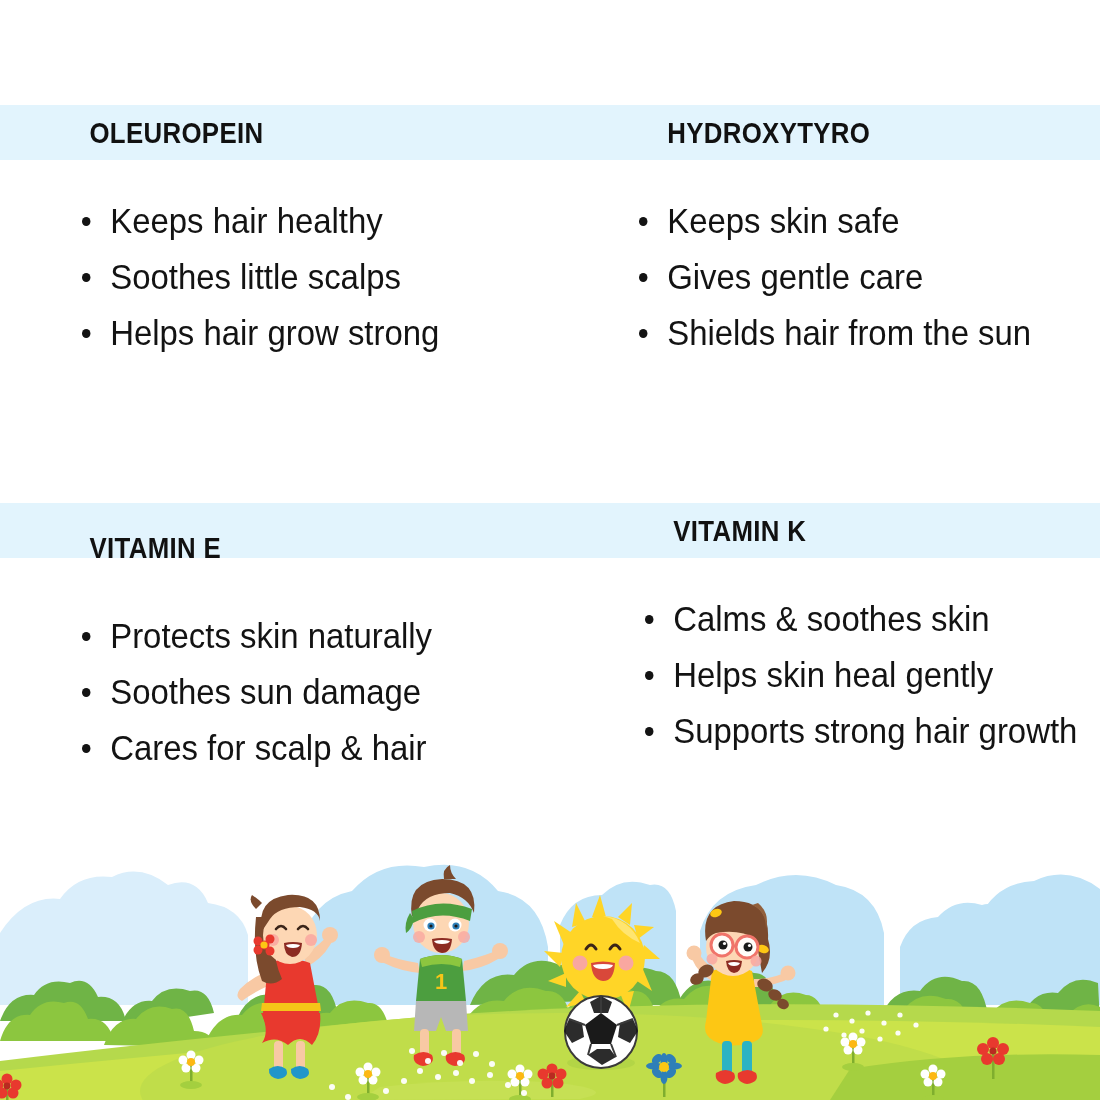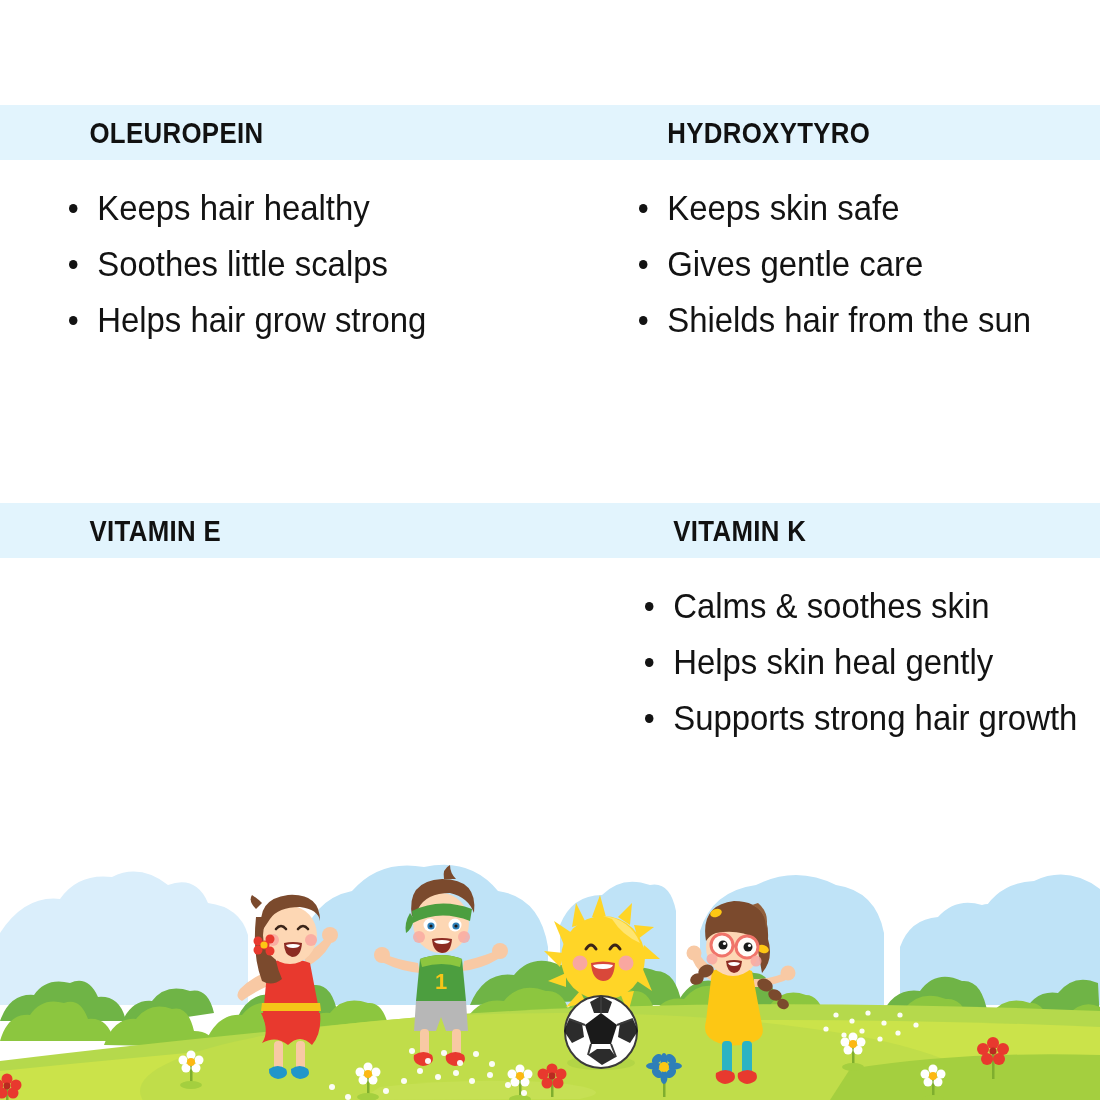--- a/index.html
+++ b/index.html
@@ -17,40 +17,40 @@
   .band{
     position:absolute;left:0;width:1100px;height:55px;
     background:#e2f4fd;
   }
   .band.b1{top:105px;}
   .band.b2{top:503px;}
 
   .cell{position:absolute;width:550px;}
   .cell.c-tl{left:0;top:105px;}
   .cell.c-tr{left:564px;top:105px;}
-  .cell.c-bl{left:0;top:503px;}
+  .cell.c-bl{left:0;top:520px;}
   .cell.c-br{left:570px;top:503px;}
 
   .cell .title{
     height:55px;
     display:flex;align-items:center;
     font-family:"Liberation Sans Narrow","Liberation Sans", sans-serif;
     font-weight:700;
     font-size:30px;
     letter-spacing:0.4px;
     color:#111111;
     transform:scaleX(.86);
     transform-origin:left center;
     white-space:nowrap;
   }
   .cell.c-tl .title, .cell.c-bl .title{padding-left:104px;}
   .cell.c-tr .title, .cell.c-br .title{padding-left:120px;}
 
   .cell ul{
-    list-style:none;margin:4px;padding:16px;
+    list-style:none;margin:17px;padding:16px;
     padding-top:16px;
   }
   .cell.c-tl ul, .cell.c-bl ul{padding-left:65px;}
   .cell.c-tr ul, .cell.c-br ul{padding-left:625px;margin-left:-550px;}
 
   .cell li{
     position:relative;
     font-family:"Liberation Sans Narrow","Liberation Sans", sans-serif;
     font-size:35px;
     line-height:56px;
@@ -96,20 +96,25 @@
       <div class="title">HYDROXYTYRO</div>
       <ul>
         <li><span class="dot"></span><span>Keeps skin safe</span></li>
         <li><span class="dot"></span><span>Gives gentle care</span></li>
         <li><span class="dot"></span><span>Shields hair from the sun</span></li>
       </ul>
     </div>
 
     <div class="cell c-bl">
       <div class="title">VITAMIN E</div>
+      <ul>
+        <li><span class="dot"></span><span>Protects skin naturally</span></li>
+        <li><span class="dot"></span><span>Soothes sun damage</span></li>
+        <li><span class="dot"></span><span>Cares for scalp &amp; hair</span></li>
+      </ul>
     </div>
 
     <div class="cell c-br">
       <div class="title">VITAMIN K</div>
       <ul>
         <li><span class="dot"></span><span>Calms &amp; soothes skin</span></li>
         <li><span class="dot"></span><span>Helps skin heal gently</span></li>
         <li><span class="dot"></span><span>Supports strong hair growth</span></li>
       </ul>
     </div>

